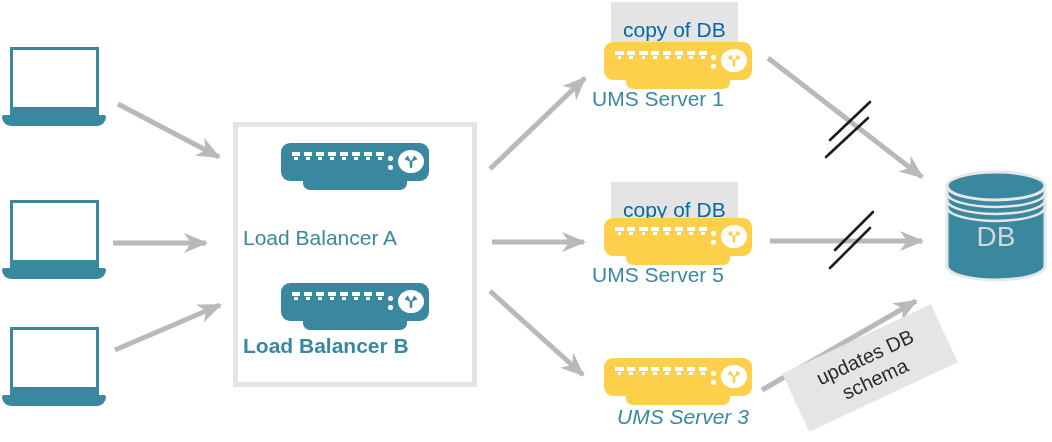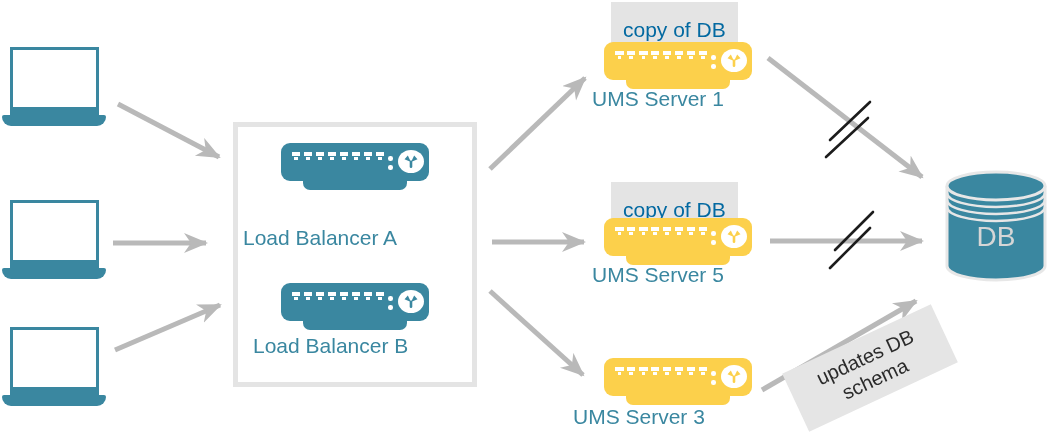--- a/index.html
+++ b/index.html
@@ -138,21 +138,21 @@
         <ellipse cx="13" cy="11.5" rx="13" ry="11.5" fill="#fff"></ellipse>
         <g fill="currentColor">
           <path d="M13,12 L6.5,9.2 L9.8,5.4 Z"></path>
           <path d="M13,12 L16.2,5.4 L19.5,9.2 Z"></path>
           <rect x="11.7" y="10.5" width="2.6" height="7.5" rx="1.3"></rect>
         </g>
       </svg>
     </div>
     <div class="tray"></div>
   </div>
-  <div class="lbl" style="left:253px;top:334px;width:224px;">Load Balancer B</div>
+  <div class="lbl" style="left:243px;top:334px;width:224px;font-weight:bold;">Load Balancer B</div>
 
   <div class="badge" style="left:611px;top:2px;">copy of DB</div>
   <div class="server yellow" style="left:604px;top:42px;">
     <div class="body">
       <div class="ports"></div>
       <div class="dot d1"></div>
       <div class="dot d2"></div>
       <svg class="circle" viewBox="0 0 26 23">
         <ellipse cx="13" cy="11.5" rx="13" ry="11.5" fill="#fff"></ellipse>
         <g fill="currentColor">
@@ -194,21 +194,21 @@
         <ellipse cx="13" cy="11.5" rx="13" ry="11.5" fill="#fff"></ellipse>
         <g fill="currentColor">
           <path d="M13,12 L6.5,9.2 L9.8,5.4 Z"></path>
           <path d="M13,12 L16.2,5.4 L19.5,9.2 Z"></path>
           <rect x="11.7" y="10.5" width="2.6" height="7.5" rx="1.3"></rect>
         </g>
       </svg>
     </div>
     <div class="tray"></div>
   </div>
-  <div class="lbl" style="left:573px;top:405px;width:172px;">UMS Server 3</div>
+  <div class="lbl" style="left:617px;top:405px;width:172px;font-style:italic;">UMS Server 3</div>
 
   <div class="note">
     <span>updates DB</span>
     <span>schema</span>
   </div>
 
   <svg class="db" width="104" height="116" viewBox="0 0 104 116">
     <path d="M3,16 L3,96 A49,14 0 0 0 101,96 L101,16" fill="#3a87a0" stroke="#e7e7e7" stroke-width="3"></path>
     <ellipse cx="52" cy="16" rx="49" ry="14" fill="#3a87a0" stroke="#e7e7e7" stroke-width="3"></ellipse>
     <path d="M3,23 A49,14 0 0 0 101,23" fill="none" stroke="#e7e7e7" stroke-width="2.5"></path>

